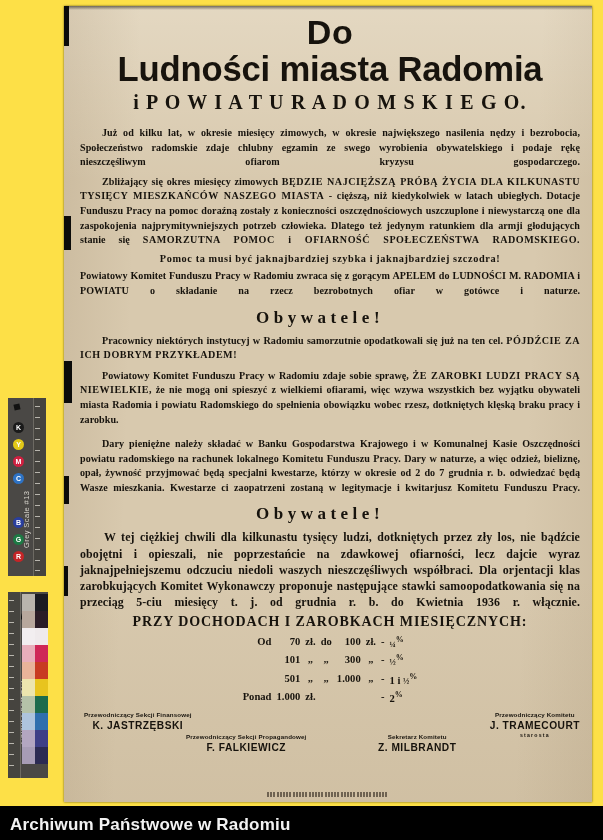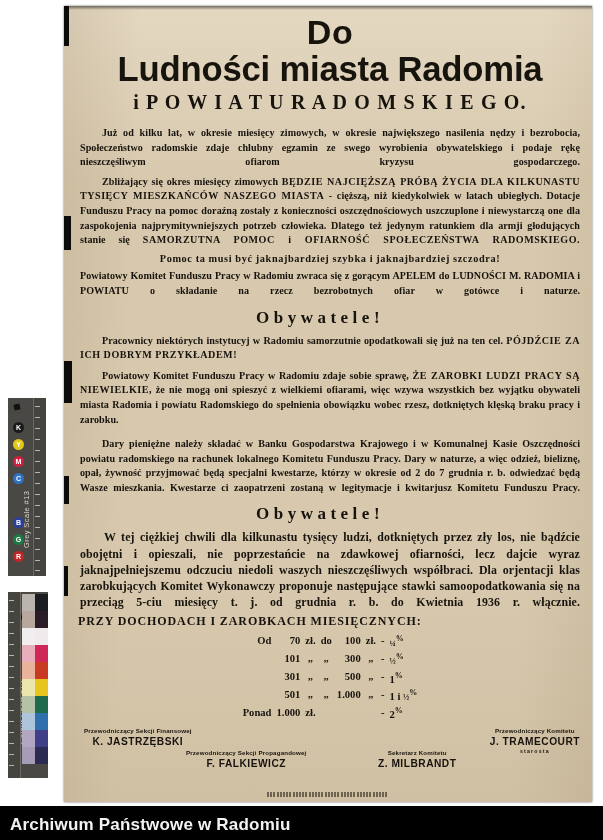--- a/index.html
+++ b/index.html
@@ -2,21 +2,21 @@
 <html><head>
 <meta charset="utf-8">
 <style>
   * { box-sizing: border-box; margin: 0; padding: 0; }
   html, body {
     width: 603px; height: 840px;
     background: #0b0b0a;
     font-family: "Liberation Serif", serif;
     overflow: hidden;
   }
-  #stage { position: relative; width: 603px; height: 840px; background: #ffffff; }
+  #stage { position: relative; width: 603px; height: 840px; background: #fde047; }
 
   
   .cal { position: absolute; background: #4a4845; }
   #greyscale-target { left: 8px; top: 398px; width: 38px; height: 178px; }
   #colourchart-target { left: 8px; top: 592px; width: 40px; height: 186px; }
 
   .cal-rule {
     position: absolute; right: 0; top: 0; bottom: 0; width: 13px;
     background: #46443f;
     border-left: 1px solid #6d6a63;
@@ -99,21 +99,21 @@
 
   
   .p.big {
     font-size: 11.9px; line-height: 16.2px; letter-spacing: .1px;
   }
   .p.big .ind { width: 24px; }
 
   
   .rates-hd {
     font-family: "Liberation Serif", serif; font-weight: bold;
-    font-size: 12px; letter-spacing: .9px; margin-top: 4px;
+    font-size: 14px; letter-spacing: .9px; text-align: center; margin-top: 4px;
   }
   table.rates {
     margin: 2px auto 0; border-collapse: collapse;
     font-family: "Liberation Serif", serif; font-weight: bold; font-size: 10.6px;
   }
   table.rates td { padding: .4px 2.5px; white-space: nowrap; line-height: 13px; }
   td.c1 { text-align: right; }
   td.c2 { text-align: right; }
   td.c3 { text-align: center; }
   td.c4 { text-align: center; }
@@ -299,30 +299,20 @@
               <td class="c2">101</td>
               <td class="c3">„</td>
               <td class="c4">„</td>
               <td class="c5">300</td>
               <td class="c6">„</td>
               <td class="c7">-</td>
               <td class="c8"><span class="frac">½</span><span class="pc">%</span></td>
             </tr>
             <tr>
               <td class="c1"></td>
-              <td class="c2">301</td>
-              <td class="c3">„</td>
-              <td class="c4">„</td>
-              <td class="c5">500</td>
-              <td class="c6">„</td>
-              <td class="c7">-</td>
-              <td class="c8">1<span class="pc">%</span></td>
-            </tr>
-            <tr>
-              <td class="c1"></td>
               <td class="c2">501</td>
               <td class="c3">„</td>
               <td class="c4">„</td>
               <td class="c5">1.000</td>
               <td class="c6">„</td>
               <td class="c7">-</td>
               <td class="c8">1 i <span class="frac">½</span><span class="pc">%</span></td>
             </tr>
             <tr>
               <td class="c1">Ponad</td>

